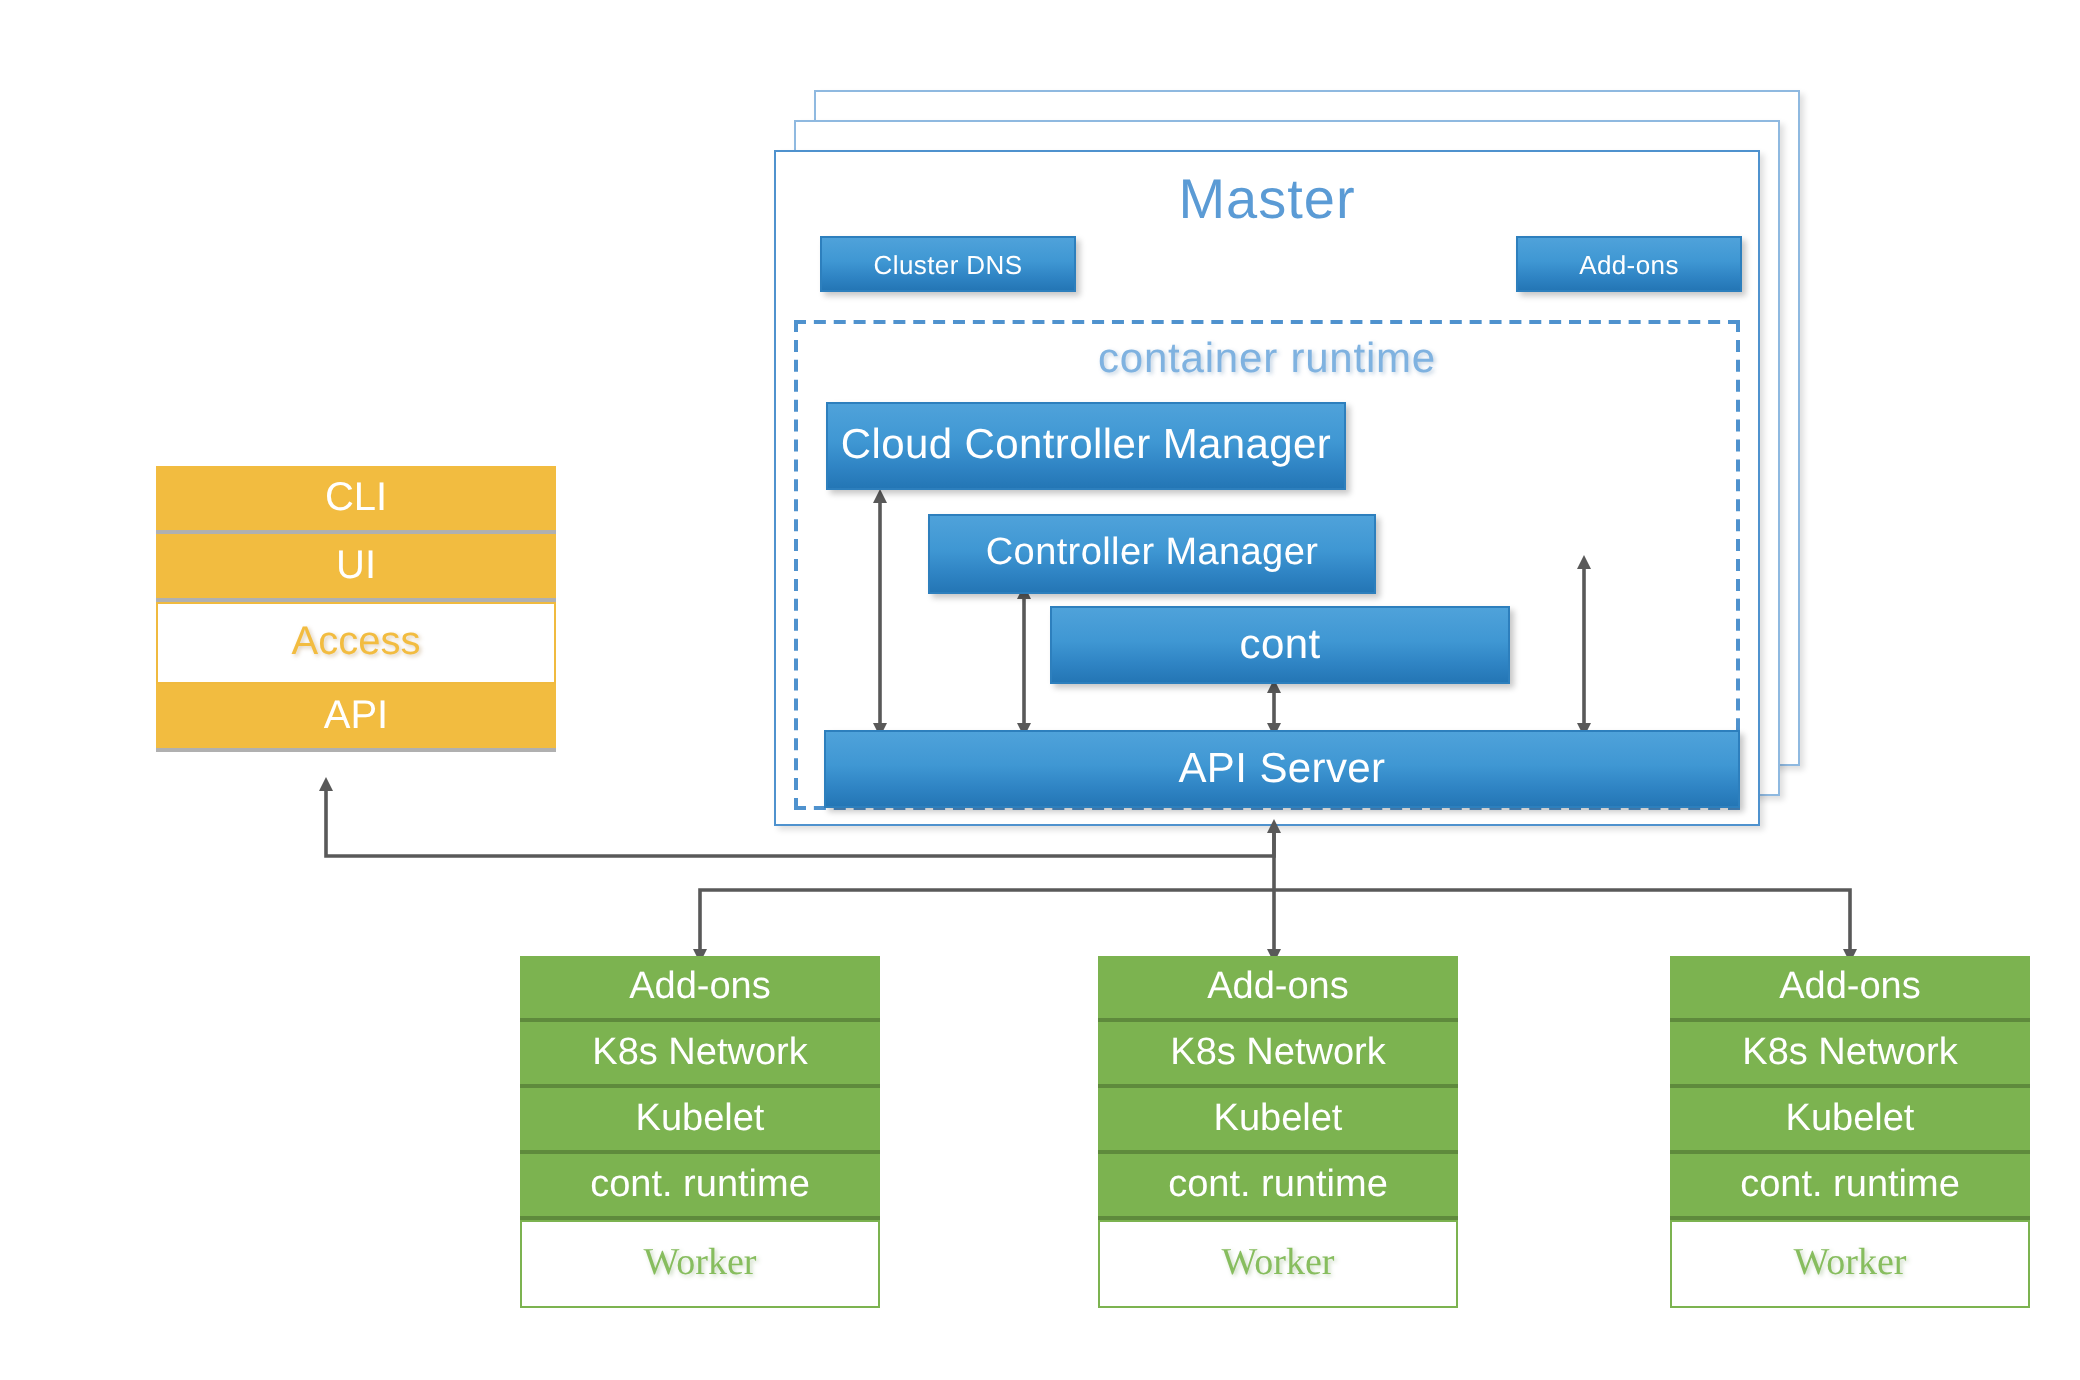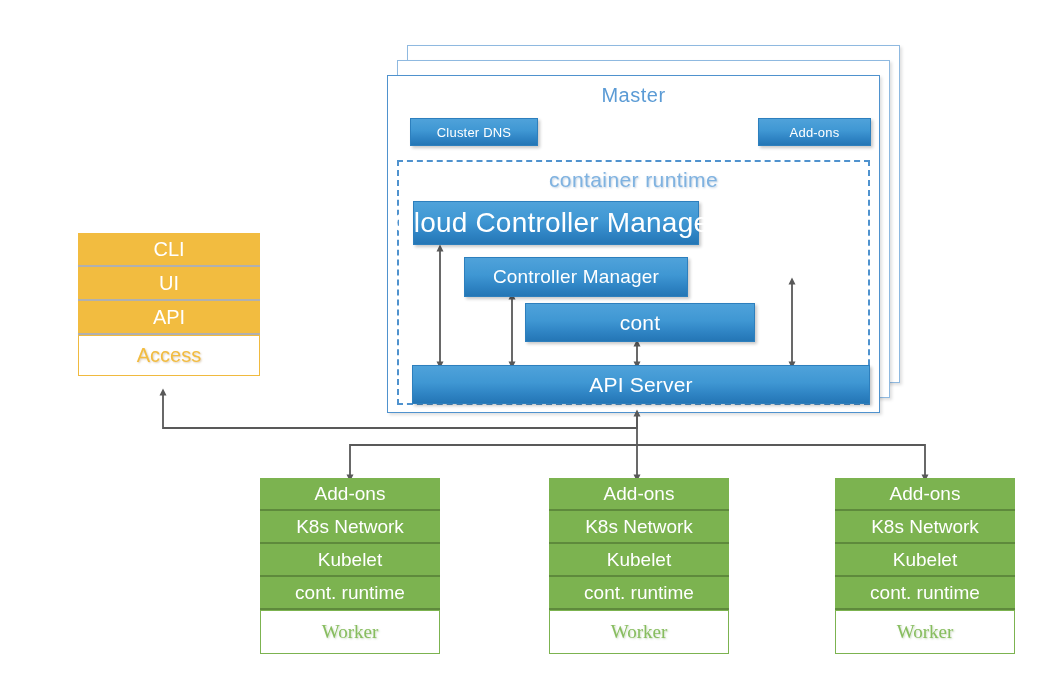--- a/index.html
+++ b/index.html
@@ -45,21 +45,21 @@
   }
   .panel-main {
     border: 1px solid #4f92ce;
   }
 
   .master-title {
     position: absolute;
     width: 100%;
     text-align: center;
     color: #5b9bd5;
-    font-size: 20px;
+    font-size: 28px;
     letter-spacing: 0.5px;
   }
 
   .runtime-box {
     position: absolute;
     box-sizing: border-box;
     border: 2px dashed #4f92ce;
     background: transparent;
   }
   .runtime-title {
@@ -160,34 +160,34 @@
 
     <line x1="792" y1="281" x2="792" y2="365" stroke="#595959" stroke-width="1.8" marker-start="url(#atail)" marker-end="url(#ahead)"></line>
 
     <path d="M637,413 L637,428 L163,428 L163,392" fill="none" stroke="#595959" stroke-width="1.8" marker-end="url(#ahead)"></path>
 
     <path d="M637,413 L637,478" fill="none" stroke="#595959" stroke-width="1.8" marker-start="url(#atail)" marker-end="url(#ahead)"></path>
     <path d="M637,445 L350,445 L350,478" fill="none" stroke="#595959" stroke-width="1.8" marker-end="url(#ahead)"></path>
     <path d="M637,445 L925,445 L925,478" fill="none" stroke="#595959" stroke-width="1.8" marker-end="url(#ahead)"></path>
   </svg>
 
-  <div class="bluebox" style="left:413px; top:201px; width:286px; height:44px; font-size:28px;text-align:center;">Cloud Controller Manager</div>
+  <div class="bluebox" style="left:413px; top:201px; width:260px; height:44px; font-size:21px;text-align:center;">Cloud Controller Manager</div>
 
   <div class="bluebox" style="left:464px; top:257px; width:224px; height:40px; font-size:19px;">Controller Manager</div>
 
 
   <div class="bluebox" style="left:525px; top:303px; width:230px; height:39px; font-size:21px;">cont</div>
 
   <div class="bluebox" style="left:412px; top:365px; width:458px; height:39px; font-size:21px;">API Server</div>
 
-  <div class="stack" style="left:78px; top:233px; width:182px; height:159px;">
+  <div class="stack" style="left:78px; top:233px; width:200px; height:159px;">
     <div class="stack-row orange-row" style="height:34px;">CLI</div>
     <div class="stack-row orange-row" style="height:34px;">UI</div>
+    <div class="stack-row orange-foot" style="height:41px;">Access</div>
     <div class="stack-row orange-row" style="height:34px;">API</div>
-    <div class="stack-row orange-foot" style="height:41px;">Access</div>
   </div>
 
   <div class="stack" style="left:260px; top:478px; width:180px; height:176px;">
     <div class="stack-row green-row" style="height:33px;">Add-ons</div>
     <div class="stack-row green-row" style="height:33px;">K8s Network</div>
     <div class="stack-row green-row" style="height:33px;">Kubelet</div>
     <div class="stack-row green-row" style="height:33px;">cont. runtime</div>
     <div class="stack-row green-foot" style="height:44px;">Worker</div>
   </div>
 

